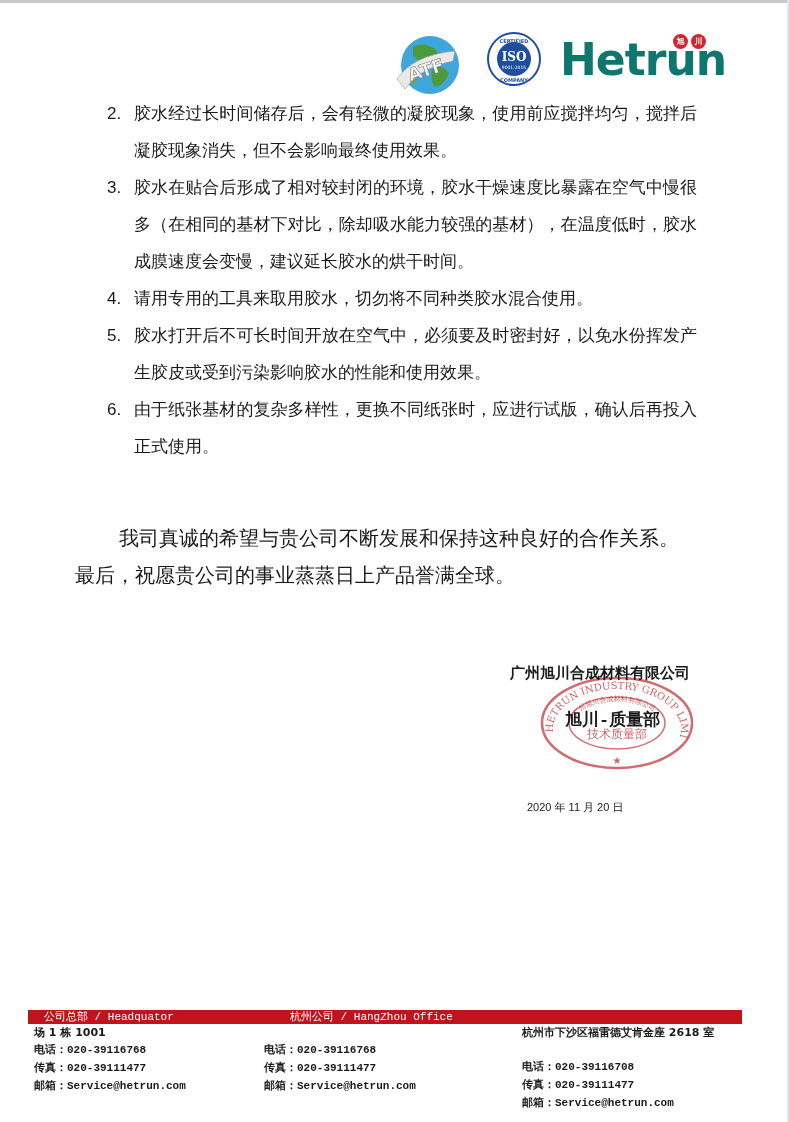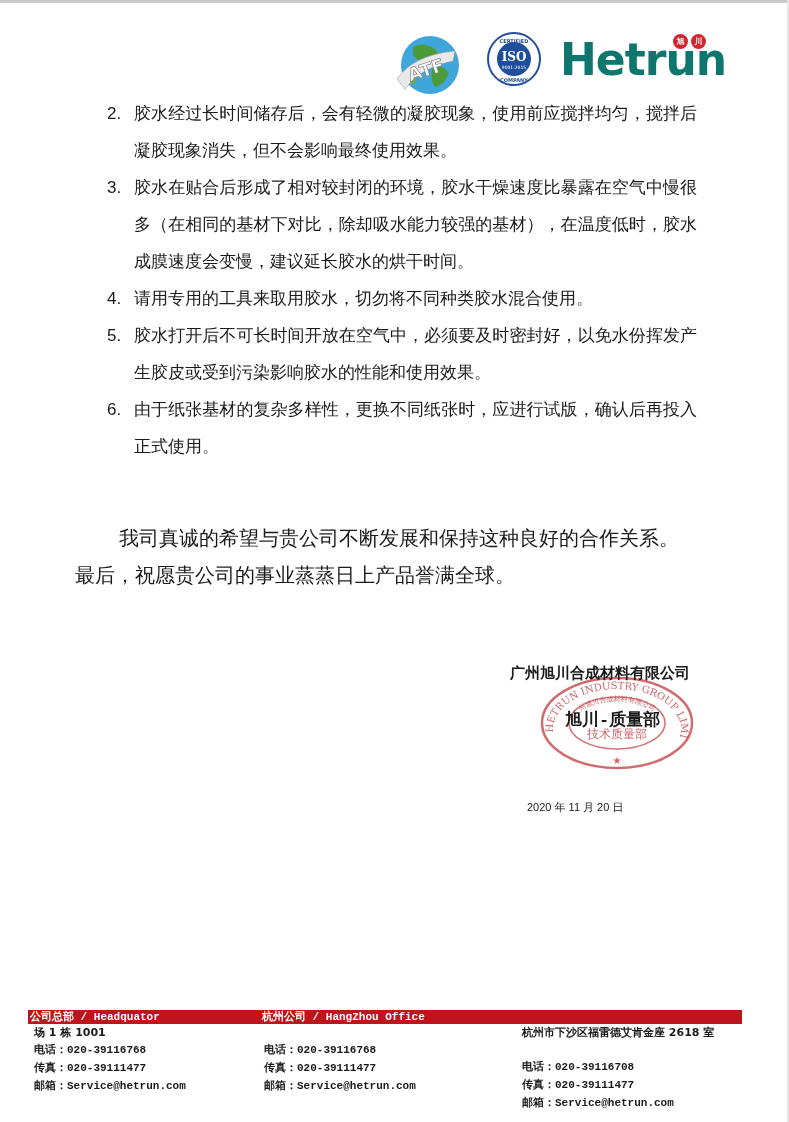--- a/index.html
+++ b/index.html
@@ -38,21 +38,21 @@
 
   
   .company-name { position: absolute; left: 510px; top: 664px; font-size: 15px; font-weight: bold; }
   .stamp { position: absolute; left: 540px; top: 676px; width: 154px; height: 94px; }
   .dept { position: absolute; left: 565px; top: 708px; font-size: 17px; font-weight: bold; font-family: Liberation Mono, monospace; }
   .date { position: absolute; left: 527px; top: 756px; font-size: 11px; font-family: "Liberation Sans", sans-serif; margin-top: 44px; }
 
   
   .footer { position: absolute; left: 28px; top: 1010px; width: 714px; }
   .footer-bar { display: flex; height: 14px; background: #c0141d; color: #fff; }
-  .footer-bar div { font-family: "Liberation Mono", monospace; font-weight: bold; font-size: 11px; line-height: 14px; padding-left: 2px; white-space: nowrap; }
+  .footer-bar div { font-family: "Liberation Mono", monospace; font-weight: normal; font-size: 11px; line-height: 14px; padding-left: 16px; white-space: nowrap; }
   .col1 { width: 230px; } .col2 { width: 258px; } .col3 { width: 226px; }
   .footer-cols { display: flex; }
   .footer-col { font-size: 11px; line-height: 17px; font-weight: bold; font-family: "DejaVu Sans", sans-serif; padding-left: 6px; box-sizing: border-box; }
   .footer-col .mono { font-family: "Liberation Mono", monospace; }
   .spacer { height: 17px; }
 </style>
 </head>
 <body>
 
 <div class="top-rule"></div>

